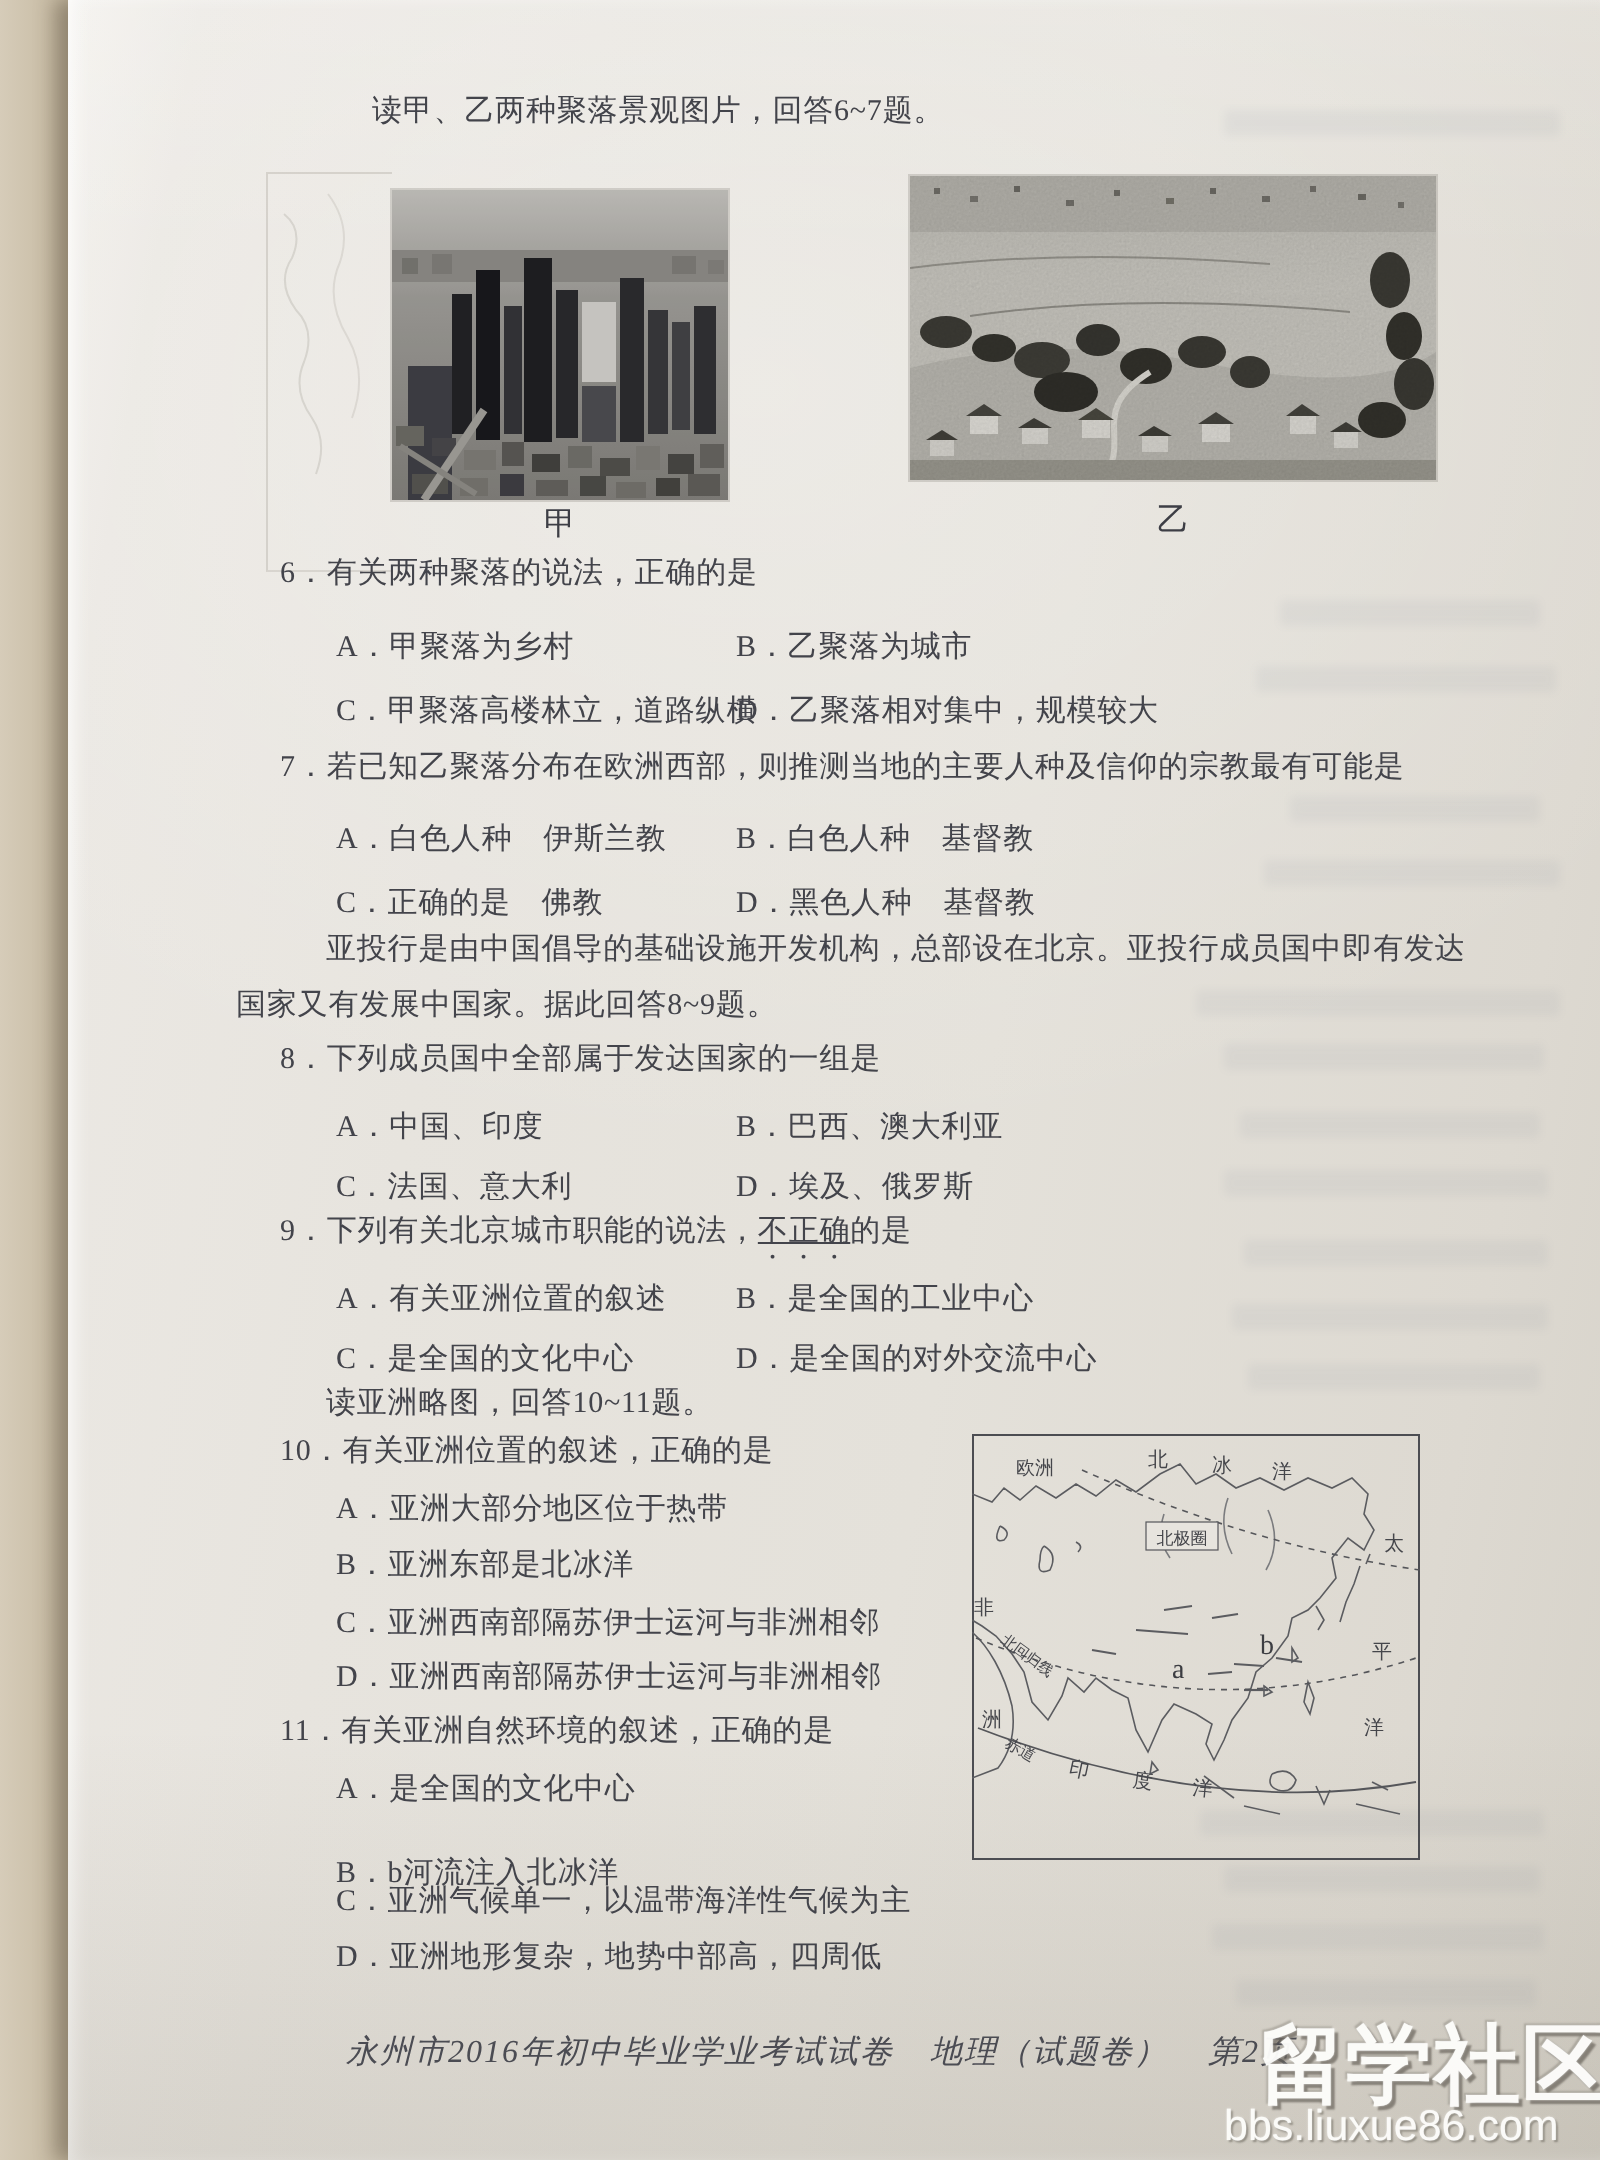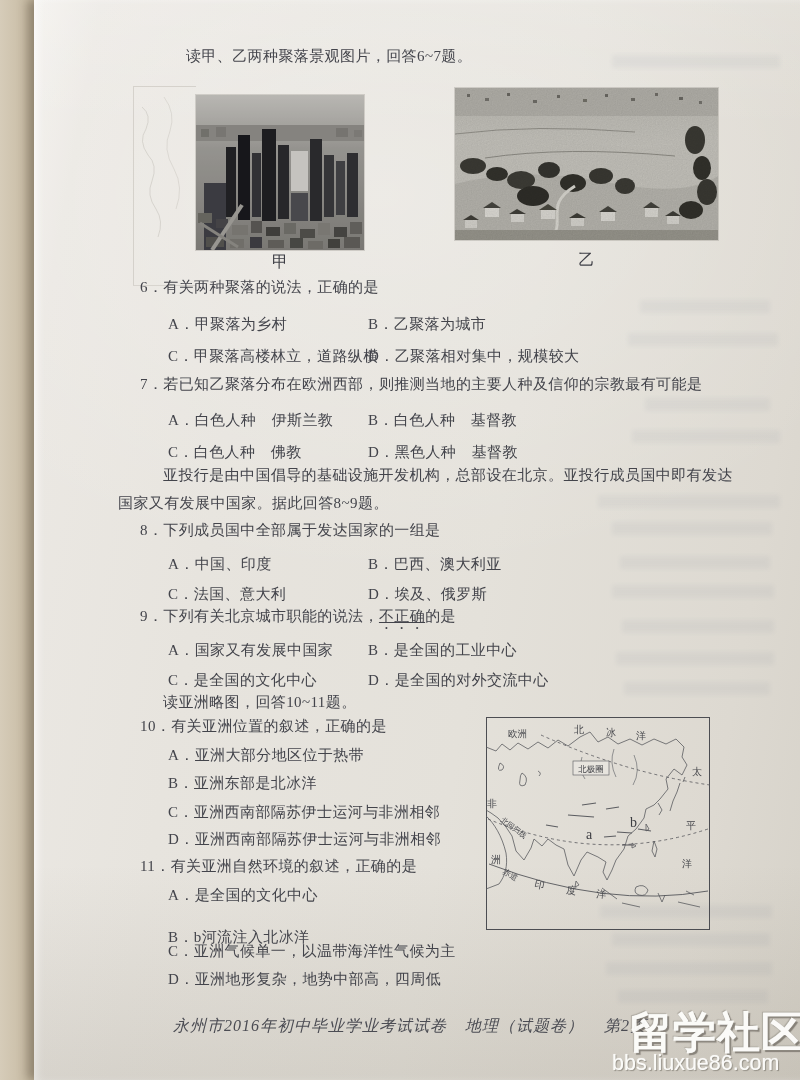--- a/index.html
+++ b/index.html
@@ -205,40 +205,40 @@
   <span class="opt c1">C．甲聚落高楼林立，道路纵横</span>
   <span class="opt c2">D．乙聚落相对集中，规模较大</span>
 </div>
 
 <div class="ln" style="top:374px;left:140px"><span>7．</span><span>若已知乙聚落分布在欧洲西部，则推测当地的主要人种及信仰的宗教最有可能是</span></div>
 <div class="ln row" style="top:406px">
   <span class="opt c1">A．白色人种　伊斯兰教</span>
   <span class="opt c2">B．白色人种　基督教</span>
 </div>
 <div class="ln row" style="top:438px">
-  <span class="opt c1">C．白色人种　佛教</span>
+  <span class="opt c1">C．正确的是　佛教</span>
   <span class="opt c2">D．黑色人种　基督教</span>
 </div>
 
 <div class="ln" style="top:465px;left:163px"><span>亚投行是由中国倡导的基础设施开发机构，总部设在北京。亚投行成员国中即有发达</span></div>
 <div class="ln" style="top:493px;left:118px"><span>国家又有发展中国家。据此回答8~9题。</span></div>
 
 <div class="ln" style="top:520px;left:140px"><span>8．</span><span>下列成员国中全部属于发达国家的一组是</span></div>
 <div class="ln row" style="top:550px">
   <span class="opt c1">A．中国、印度</span>
   <span class="opt c2">B．巴西、澳大利亚</span>
 </div>
 <div class="ln row" style="top:580px">
   <span class="opt c1">C．法国、意大利</span>
   <span class="opt c2">D．埃及、俄罗斯</span>
 </div>
 
 <div class="ln" style="top:606px;left:140px"><span>9．</span><span>下列有关北京城市职能的说法，</span><span class="emph">不正确</span><span>的是</span></div>
 <div class="ln row" style="top:636px">
-  <span class="opt c1">A．国家又有发展中国家</span>
+  <span class="opt c1">A．有关亚洲位置的叙述</span>
   <span class="opt c2">B．是全国的工业中心</span>
 </div>
 <div class="ln row" style="top:666px">
   <span class="opt c1">C．是全国的文化中心</span>
   <span class="opt c2">D．是全国的对外交流中心</span>
 </div>
 
 <div class="ln" style="top:692px;left:163px"><span>读亚洲略图，回答10~11题。</span></div>
 
 <div class="ln" style="top:716px;left:140px"><span>10．</span><span>有关亚洲位置的叙述，正确的是</span></div>

